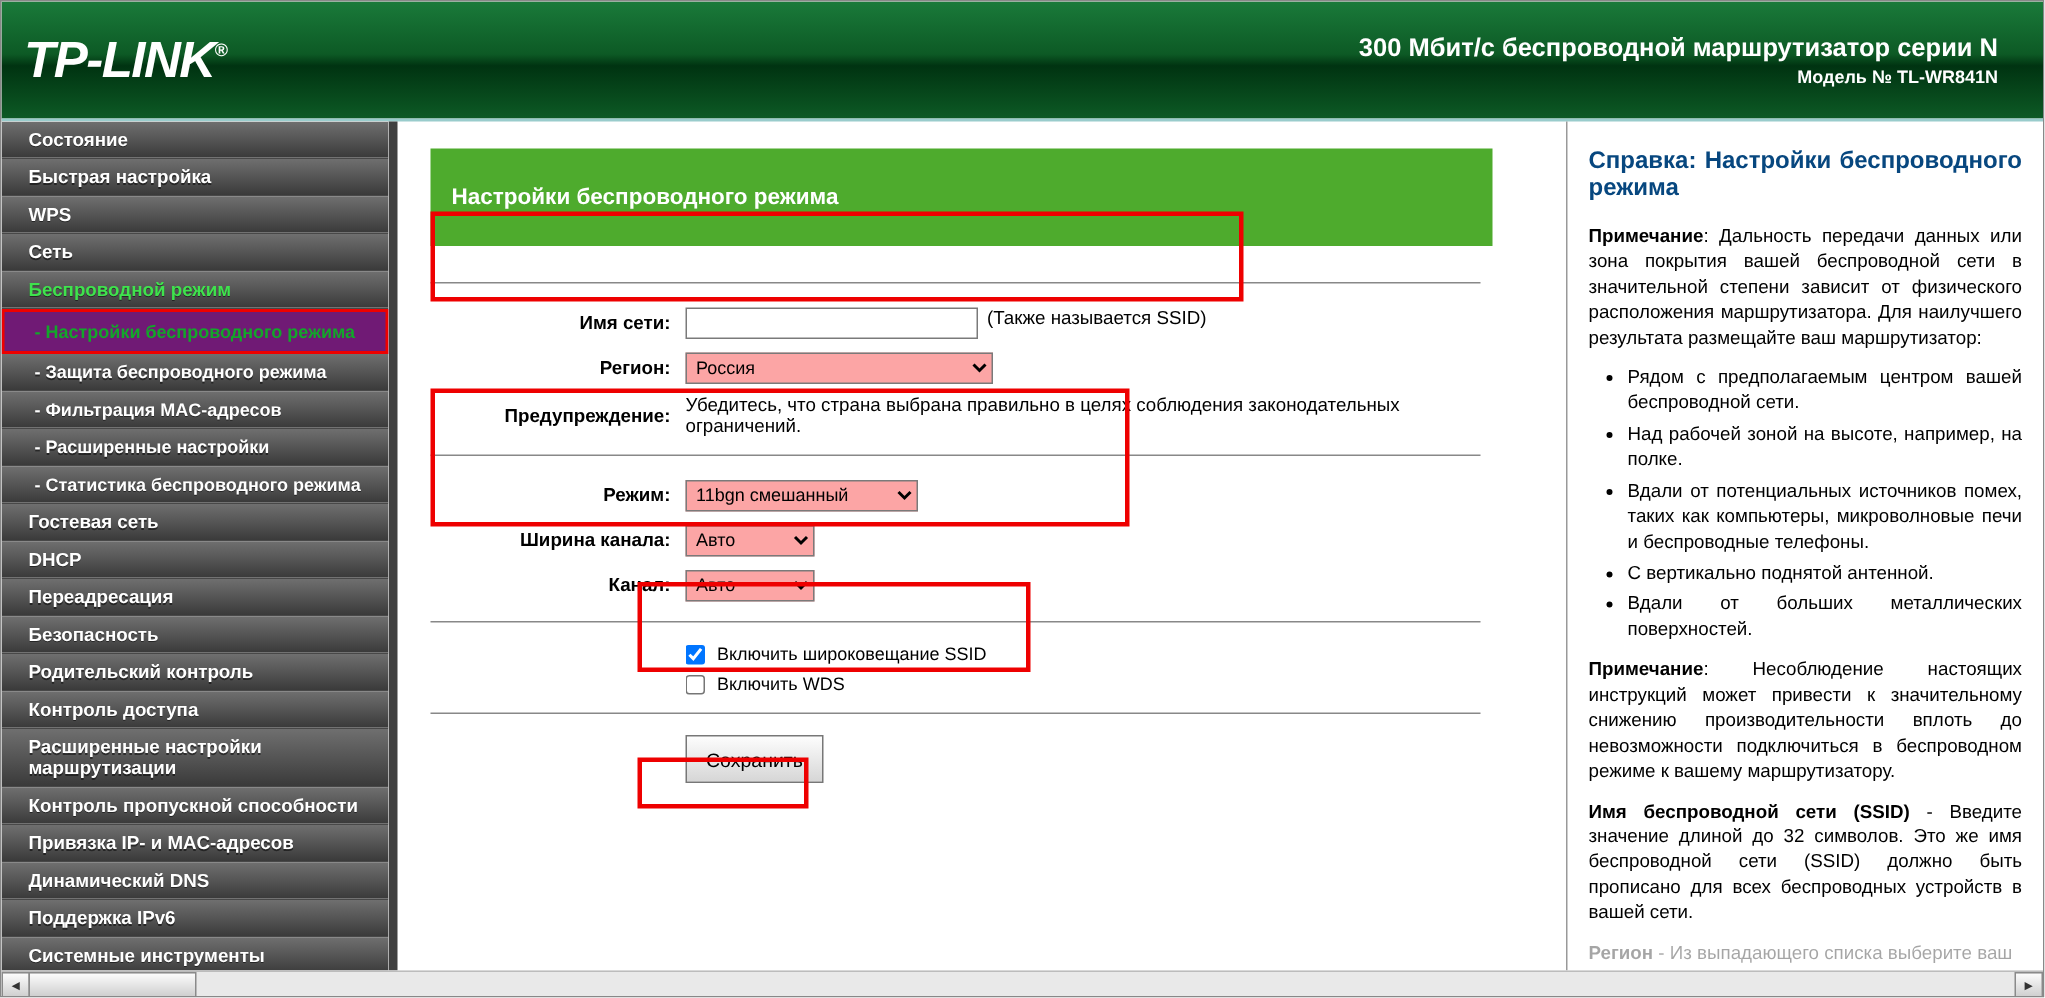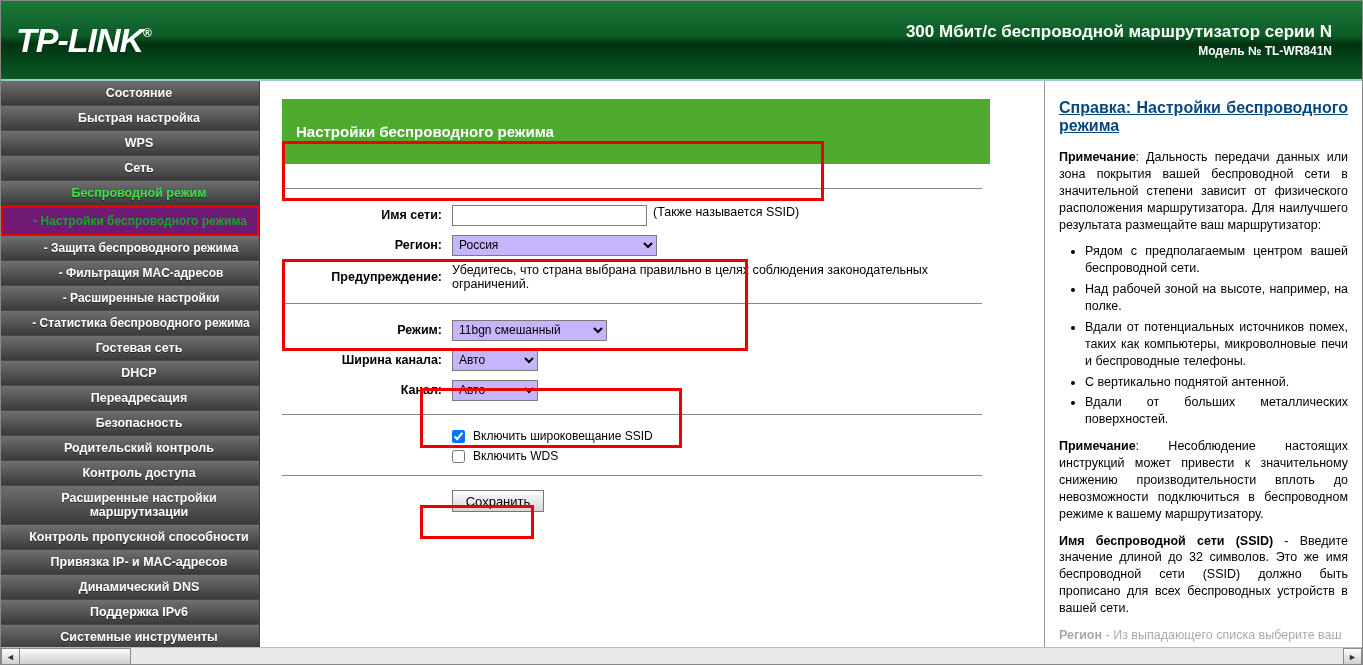--- a/index.html
+++ b/index.html
@@ -7,48 +7,48 @@
   
   .banner{height:80px;background:linear-gradient(to bottom,#1a7a3a 0%,#0d5a25 45%,#003311 55%,#0d5a25 100%);border-bottom:2px solid #9cc;box-sizing:border-box;display:flex;justify-content:space-between;align-items:center;padding:0 30px 0 15px;}
   .logo{color:#fff;font-size:34px;font-weight:bold;font-style:italic;font-family:"Arial Black",Arial,sans-serif;letter-spacing:-1px;}
   .logo sup{font-size:12px;vertical-align:top;top:5px;position:relative;font-style:normal;}
   .banner-right{color:#fff;text-align:right;}
   .banner-right .line1{font-size:17px;font-weight:bold;margin-bottom:2px;}
   .banner-right .line2{font-size:12px;font-weight:bold;}
   
   .body-area{display:flex;height:calc(100% - 80px - 17px);}
   
-  .sidebar-wrap{width:258px;flex:none;display:flex;flex-direction:column;border-right:1px solid #404040;text-align:center;}
+  .sidebar-wrap{width:258px;flex:none;display:flex;flex-direction:column;border-right:6px solid #404040;}
   .sidebar{flex:1 1 auto;background:#fff;overflow:hidden;}
   .menu-item{border-bottom:1px solid #484848;background:linear-gradient(to bottom,#6f6f6f 0%,#555 50%,#3a3a3a 100%);color:#fff;font-weight:bold;font-size:12.5px;padding:5px 0 5px 18px;text-shadow:0 1px 0 rgba(0,0,0,.5);cursor:pointer;}
   .menu-item.sub{padding-left:22px;font-weight:bold;font-size:12px;}
   .menu-item.active-parent{color:#3fe24d;}
   .menu-item.active-sub{background:#701a75;color:#13a62a;text-shadow:none;border:2px solid #e00;padding:6px 0 6px 20px;}
   
   .main{flex:1 1 auto;padding:18px 22px 0 22px;overflow:hidden;position:relative;}
   .section-title{background:#4eab2d;color:#fff;font-size:15px;font-weight:bold;padding:24px 14px;width:680px;}
   .form-area{padding:18px 0 0 0;width:700px;}
   .hr{border-top:1px solid #888;margin:6px 0 14px 0;}
   .row{display:flex;align-items:center;margin-bottom:6px;min-height:24px;}
   .lbl{width:160px;text-align:right;font-weight:bold;padding-right:10px;font-size:12.5px;}
   .ctrl{flex:1;display:flex;align-items:flex-start;gap:6px;font-size:12.5px;}
   .ctrl input[type=text]{height:19px;border:1px solid #7a7a7a;width:185px;padding:0 4px;font-size:12px;}
-  .ctrl select{height:21px;border:1px solid #7a7a7a;background:#c4b5fd;font-size:12px;padding:0 2px;}
+  .ctrl select{height:21px;border:1px solid #7a7a7a;background:#fca5a5;font-size:12px;padding:0 2px;}
   .sel-wide{width:205px;}
   .sel-med{width:155px;}
   .sel-sm{width:86px;}
   .hint{color:#000;}
   .warn{color:#000;font-size:12.5px;}
   .red-box{border:3px solid #e00;position:absolute;pointer-events:none;}
   .cb-row{display:flex;align-items:center;gap:8px;margin-bottom:6px;padding-left:0;}
   .cb-row input{margin:0;}
-  .save-btn{width:92px;height:22px;background:linear-gradient(to bottom,#fdfdfd,#d6d6d6);border:1px solid #777;font-size:13px;cursor:pointer;}
+  .save-btn{width:92px;height:32px;background:linear-gradient(to bottom,#fdfdfd,#d6d6d6);border:1px solid #777;font-size:13px;cursor:pointer;}
   
   .help{width:318px;flex:none;border-left:1px solid #999;padding:18px 14px 0 14px;box-sizing:border-box;overflow:hidden;font-size:12.5px;color:#000;text-align:justify;}
-  .help h3{font-size:16px;font-weight:bold;color:#07477f;margin:0 0 14px 0;text-decoration:underline;}
+  .help h3{font-size:16px;font-weight:bold;color:#07477f;margin:0 0 14px 0;}
   .help p{margin:0 0 10px 0;line-height:1.35;}
   .help ul{margin:0 0 10px 0;padding-left:26px;}
   .help li{margin-bottom:4px;line-height:1.35;}
   .help b{font-weight:bold;}
   
   .hscroll{height:17px;background:#e9e9e9;border-top:1px solid #bcbcbc;position:relative;}
   .hscroll .arrow{width:17px;height:15px;position:absolute;top:0;background:linear-gradient(to bottom,#fcfcfc,#d0d0d0);border:1px solid #8a8a8a;display:flex;align-items:center;justify-content:center;font-size:9px;color:#333;}
   .hscroll .arrow.l{left:0;}
   .hscroll .arrow.r{right:0;}
   .hscroll .thumb{position:absolute;top:0;height:15px;background:linear-gradient(to bottom,#fcfcfc,#cfcfcf);border:1px solid #8a8a8a;}

